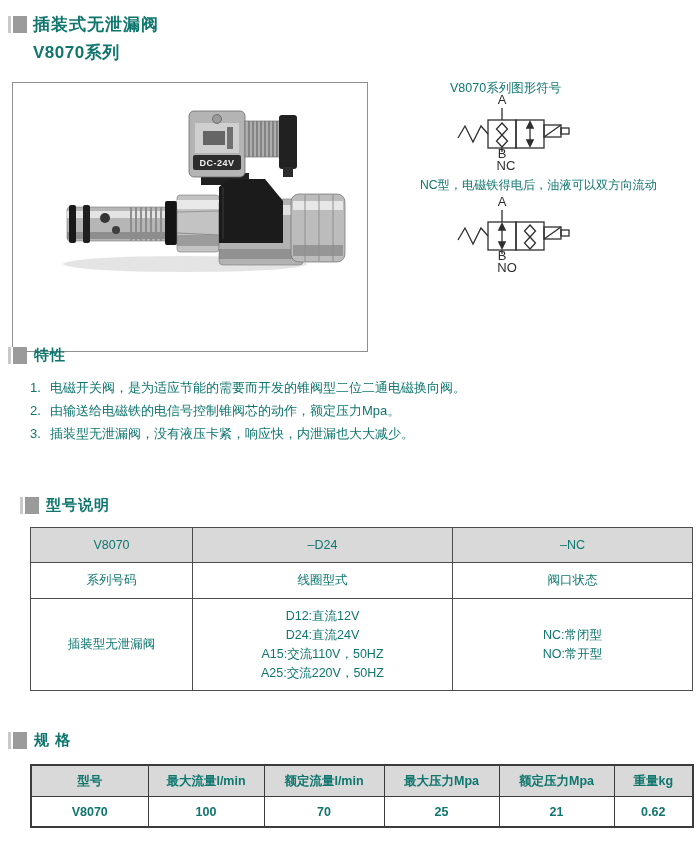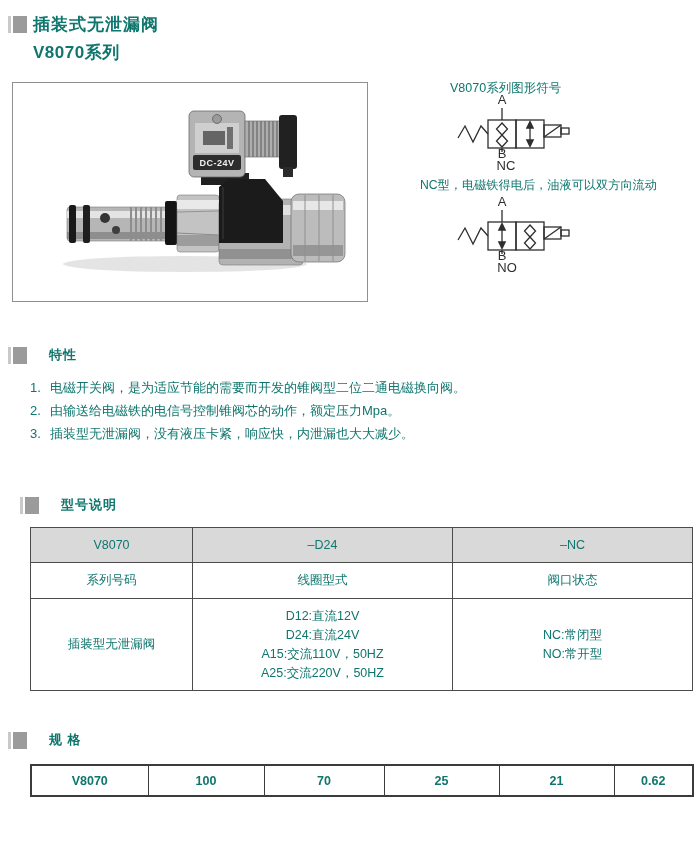--- a/index.html
+++ b/index.html
@@ -10,29 +10,29 @@
   .bullet{
     display:inline-block;width:19px;height:17px;flex:0 0 19px;
     background:linear-gradient(to right,#c9c9c9 0 3px,#ffffff 3px 5px,#9b9b9b 5px);
   }
   
   .title-block{position:absolute;left:8px;top:13px;}
   .title-row{display:flex;align-items:center;gap:6px;}
   .title-text{font-size:17px;font-weight:bold;letter-spacing:1px;}
   .subtitle{margin-left:25px;margin-top:5px;font-size:17px;font-weight:bold;letter-spacing:.5px;}
   
-  .photo-frame{position:absolute;left:12px;top:82px;width:356px;height:220px;border:1px solid #8f8f8f;background:#fff;box-sizing:border-box;}
+  .photo-frame{position:absolute;left:12px;top:82px;width:356px;height:270px;border:1px solid #8f8f8f;background:#fff;box-sizing:border-box;}
   
   .diagram-panel{position:absolute;left:392px;top:80px;width:310px;height:225px;}
   .diagram-title{position:absolute;left:58px;top:0px;font-size:12.5px;}
   .sym{position:absolute;}
   .sym text{font-size:13px;fill:#2e2e2e;font-family:"Liberation Sans","DejaVu Sans",sans-serif;}
   .sym-caption{position:absolute;font-size:12.2px;white-space:nowrap;}
   
-  .sec-h{position:absolute;display:flex;align-items:center;gap:22px;font-size:13px;font-weight:bold;letter-spacing:1px;}
+  .sec-h{position:absolute;display:flex;align-items:center;gap:7px;font-size:15px;font-weight:bold;letter-spacing:1px;}
   
   .features-list{position:absolute;left:30px;top:376px;width:650px;}
   .feat-item{display:flex;font-size:13px;line-height:23px;}
   .feat-num{width:20px;flex:0 0 20px;}
   
   table{border-collapse:collapse;table-layout:fixed;position:absolute;left:30px;}
   .model-table{top:527px;width:662px;font-size:12.5px;}
   .model-table th,.model-table td{border:1px solid #4c4c4c;text-align:center;vertical-align:middle;font-weight:400;padding:0;}
   .model-table .r1 th{height:34px;background:#d9d9d9;}
   .model-table .r2 td{height:35px;text-align:center;}
@@ -233,20 +233,28 @@
   <table class="spec-table">
     <colgroup>
       <col style="width:117px">
         <col style="width:116px">
         <col style="width:120px">
       <col style="width:115px">
         <col style="width:115px">
         <col style="width:79px">
     </colgroup>
     <tbody>
+        <tr>
+      <th>型号</th>
+      <th>最大流量l/min</th>
+      <th>额定流量l/min</th>
+      <th>最大压力Mpa</th>
+      <th>额定压力Mpa</th>
+      <th>重量kg</th>
+    </tr>
     <tr>
       <td>V8070</td>
       <td>100</td>
       <td>70</td>
       <td>25</td>
       <td>21</td>
       <td>0.62</td>
     </tr>
   </tbody>
     </table>

